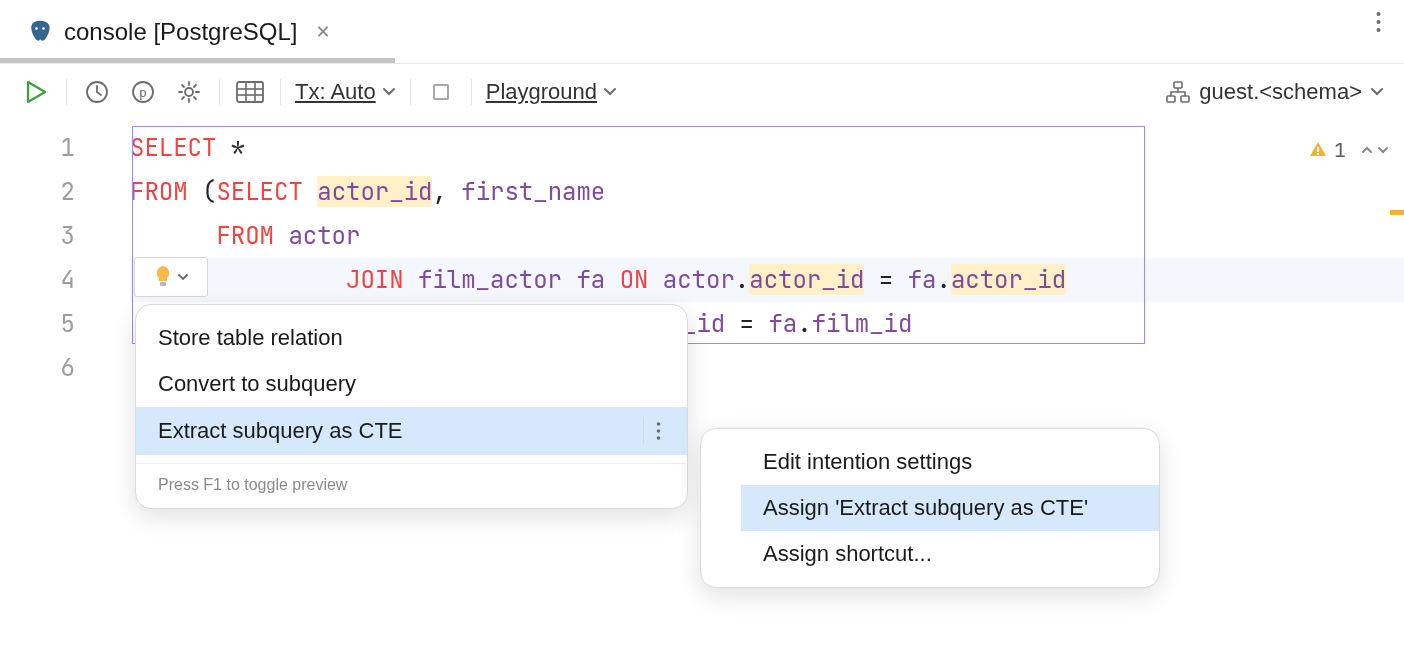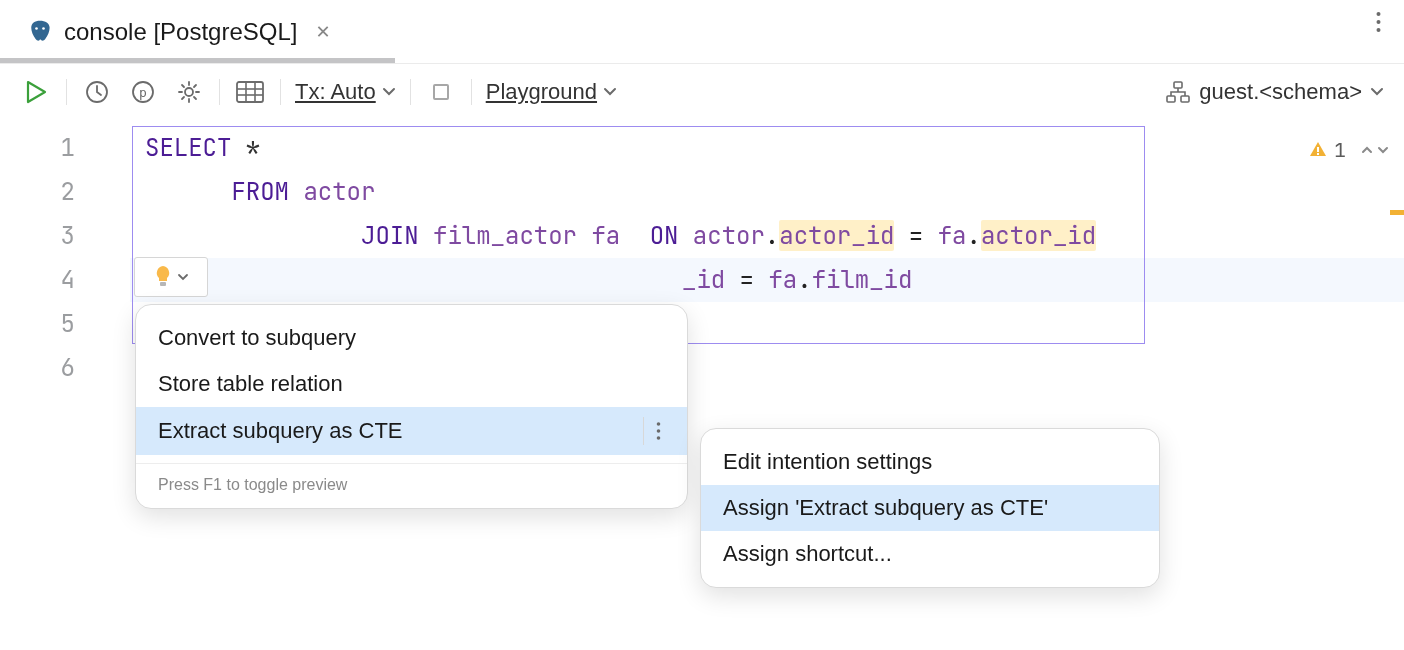--- a/index.html
+++ b/index.html
@@ -21,21 +21,21 @@
   .tb-label { display: flex; align-items: center; gap: 6px; font-size: 22px; color: #333; cursor: pointer; text-decoration: underline; }
   .tb-chev { color: #6b6b6b; }
   .stop-square { width: 16px; height: 16px; border: 2px solid #a7a7a7; border-radius: 2px; }
   .schema-label { display: flex; align-items: center; gap: 8px; font-size: 22px; color: #333; cursor: pointer; }
 
   .editor-wrap { display: flex; position: relative; }
   .gutter { width: 130px; text-align: right; padding-right: 55px; padding-top: 6px; font-family: "JetBrains Mono", Menlo, Consolas, monospace; font-size: 24px; color: #9b9da0; line-height: 44px; user-select: none; }
   .code-area { position: relative; flex: 1; padding-top: 6px; font-family: "JetBrains Mono", Menlo, Consolas, monospace; font-size: 24px; line-height: 44px; }
   .code-line { white-space: pre; height: 44px; position: relative; }
   .sel-box { position: absolute; border: 1px solid #9d8cf0; z-index: 1; }
-  .kw { color: #4c1d95; margin-left: 15px; }
+  .kw { color: #ef4444; }
   .star { color: #333; }
   .ident { color: #7f4aa1; }
   .hl { background: #fff0c8; border-radius: 2px; }
   .plain { color: #222; }
   .line-highlight { position: absolute; left: 0; right: 0; height: 44px; background: #f4f8fe; z-index: 0; }
 
   .bulb-box { position: absolute; display: flex; align-items: center; border: 1px solid #d6d6d6; background: #fff; width: 74px; height: 40px; justify-content: center; gap: 4px; cursor: pointer; z-index: 5; border-radius: 3px; }
   .bulb-box svg { flex-shrink: 0; }
 
   .intention-menu { position: absolute; background: #fff; border: 1px solid #dadada; border-radius: 16px; box-shadow: 0 8px 24px rgba(0,0,0,0.12); z-index: 10; padding: 10px 0 0 0; overflow: hidden; }
@@ -168,20 +168,21 @@
     <div>4</div>
     <div>5</div>
     <div>6</div>
   </div>
   <div class="code-area">
     <div class="line-highlight" style="top:138px;"></div>
     <div class="sel-box" style="left:2px; top:6px; width:1013px; height:218px;"></div>
 
     <div class="code-line"><span class="kw">SELECT</span><span class="star"> *</span></div>
 
+    <div class="code-line"><span class="kw">FROM</span><span class="plain"> (</span><span class="kw">SELECT</span><span> </span><span class="ident hl">actor_id</span><span class="plain">, </span><span class="ident">first_name</span></div>
 
     <div class="code-line"><span>      </span><span class="kw">FROM</span><span> </span><span class="ident">actor</span></div>
 
     <div class="code-line" style="position:relative; z-index:2;"><span>               </span><span class="kw">JOIN</span><span> </span><span class="ident">film_actor</span><span> </span><span class="ident">fa</span><span> </span><span class="kw">ON</span><span> </span><span class="ident">actor</span><span class="plain">.</span><span class="ident hl">actor_id</span><span class="plain"> = </span><span class="ident">fa</span><span class="plain">.</span><span class="ident hl">actor_id</span></div>
 
     <div class="code-line" style="padding-left:552px;"><span class="ident">_id</span><span class="plain"> = </span><span class="ident">fa</span><span class="plain">.</span><span class="ident">film_id</span></div>
 
     <div class="code-line"></div>
 
     <div class="bulb-box" style="left:4px; top:137px;">
@@ -208,39 +209,39 @@
         <svg width="14" height="14" viewBox="0 0 14 14">
             <path d="M3 5l4 4 4-4" fill="none" stroke="#8a8a8a" stroke-width="2" stroke-linecap="round"></path>
           </svg>
       </span>
     </div>
     <div class="stripe-mark" style="right:0; top:90px;"></div>
   </div>
 
   <div class="intention-menu" style="left:135px; top:184px; width:553px;">
     <div class="intention-item">
-        <span>Convert to subquery</span>
+        <span>Store table relation</span>
       </div>
     <div class="intention-item">
-        <span>Store table relation</span>
+        <span>Convert to subquery</span>
       </div>
     <div class="intention-item selected">
       <span>Extract subquery as CTE</span>
       <span style="display:flex;align-items:center;">
         <span class="kebab-sep"></span>
         <span class="kebab">
           <svg width="5" height="20" viewBox="0 0 5 20">
               <circle cx="2.5" cy="3" r="1.8" fill="#6b6b6b"></circle>
               <circle cx="2.5" cy="10" r="1.8" fill="#6b6b6b"></circle>
               <circle cx="2.5" cy="17" r="1.8" fill="#6b6b6b"></circle>
             </svg>
         </span>
       </span>
     </div>
     <div class="intention-footer">Press F1 to toggle preview</div>
   </div>
 
-  <div class="submenu" style="left:700px; top:308px; width:460px;">
+  <div class="submenu" style="left:700px; top:308px; width:460px;padding-left:40px;">
     <div class="submenu-item"><span>Edit intention settings</span></div>
     <div class="submenu-item selected"><span>Assign 'Extract subquery as CTE'</span></div>
     <div class="submenu-item"><span>Assign shortcut...</span></div>
   </div>
 </div>
 
 </body></html>

